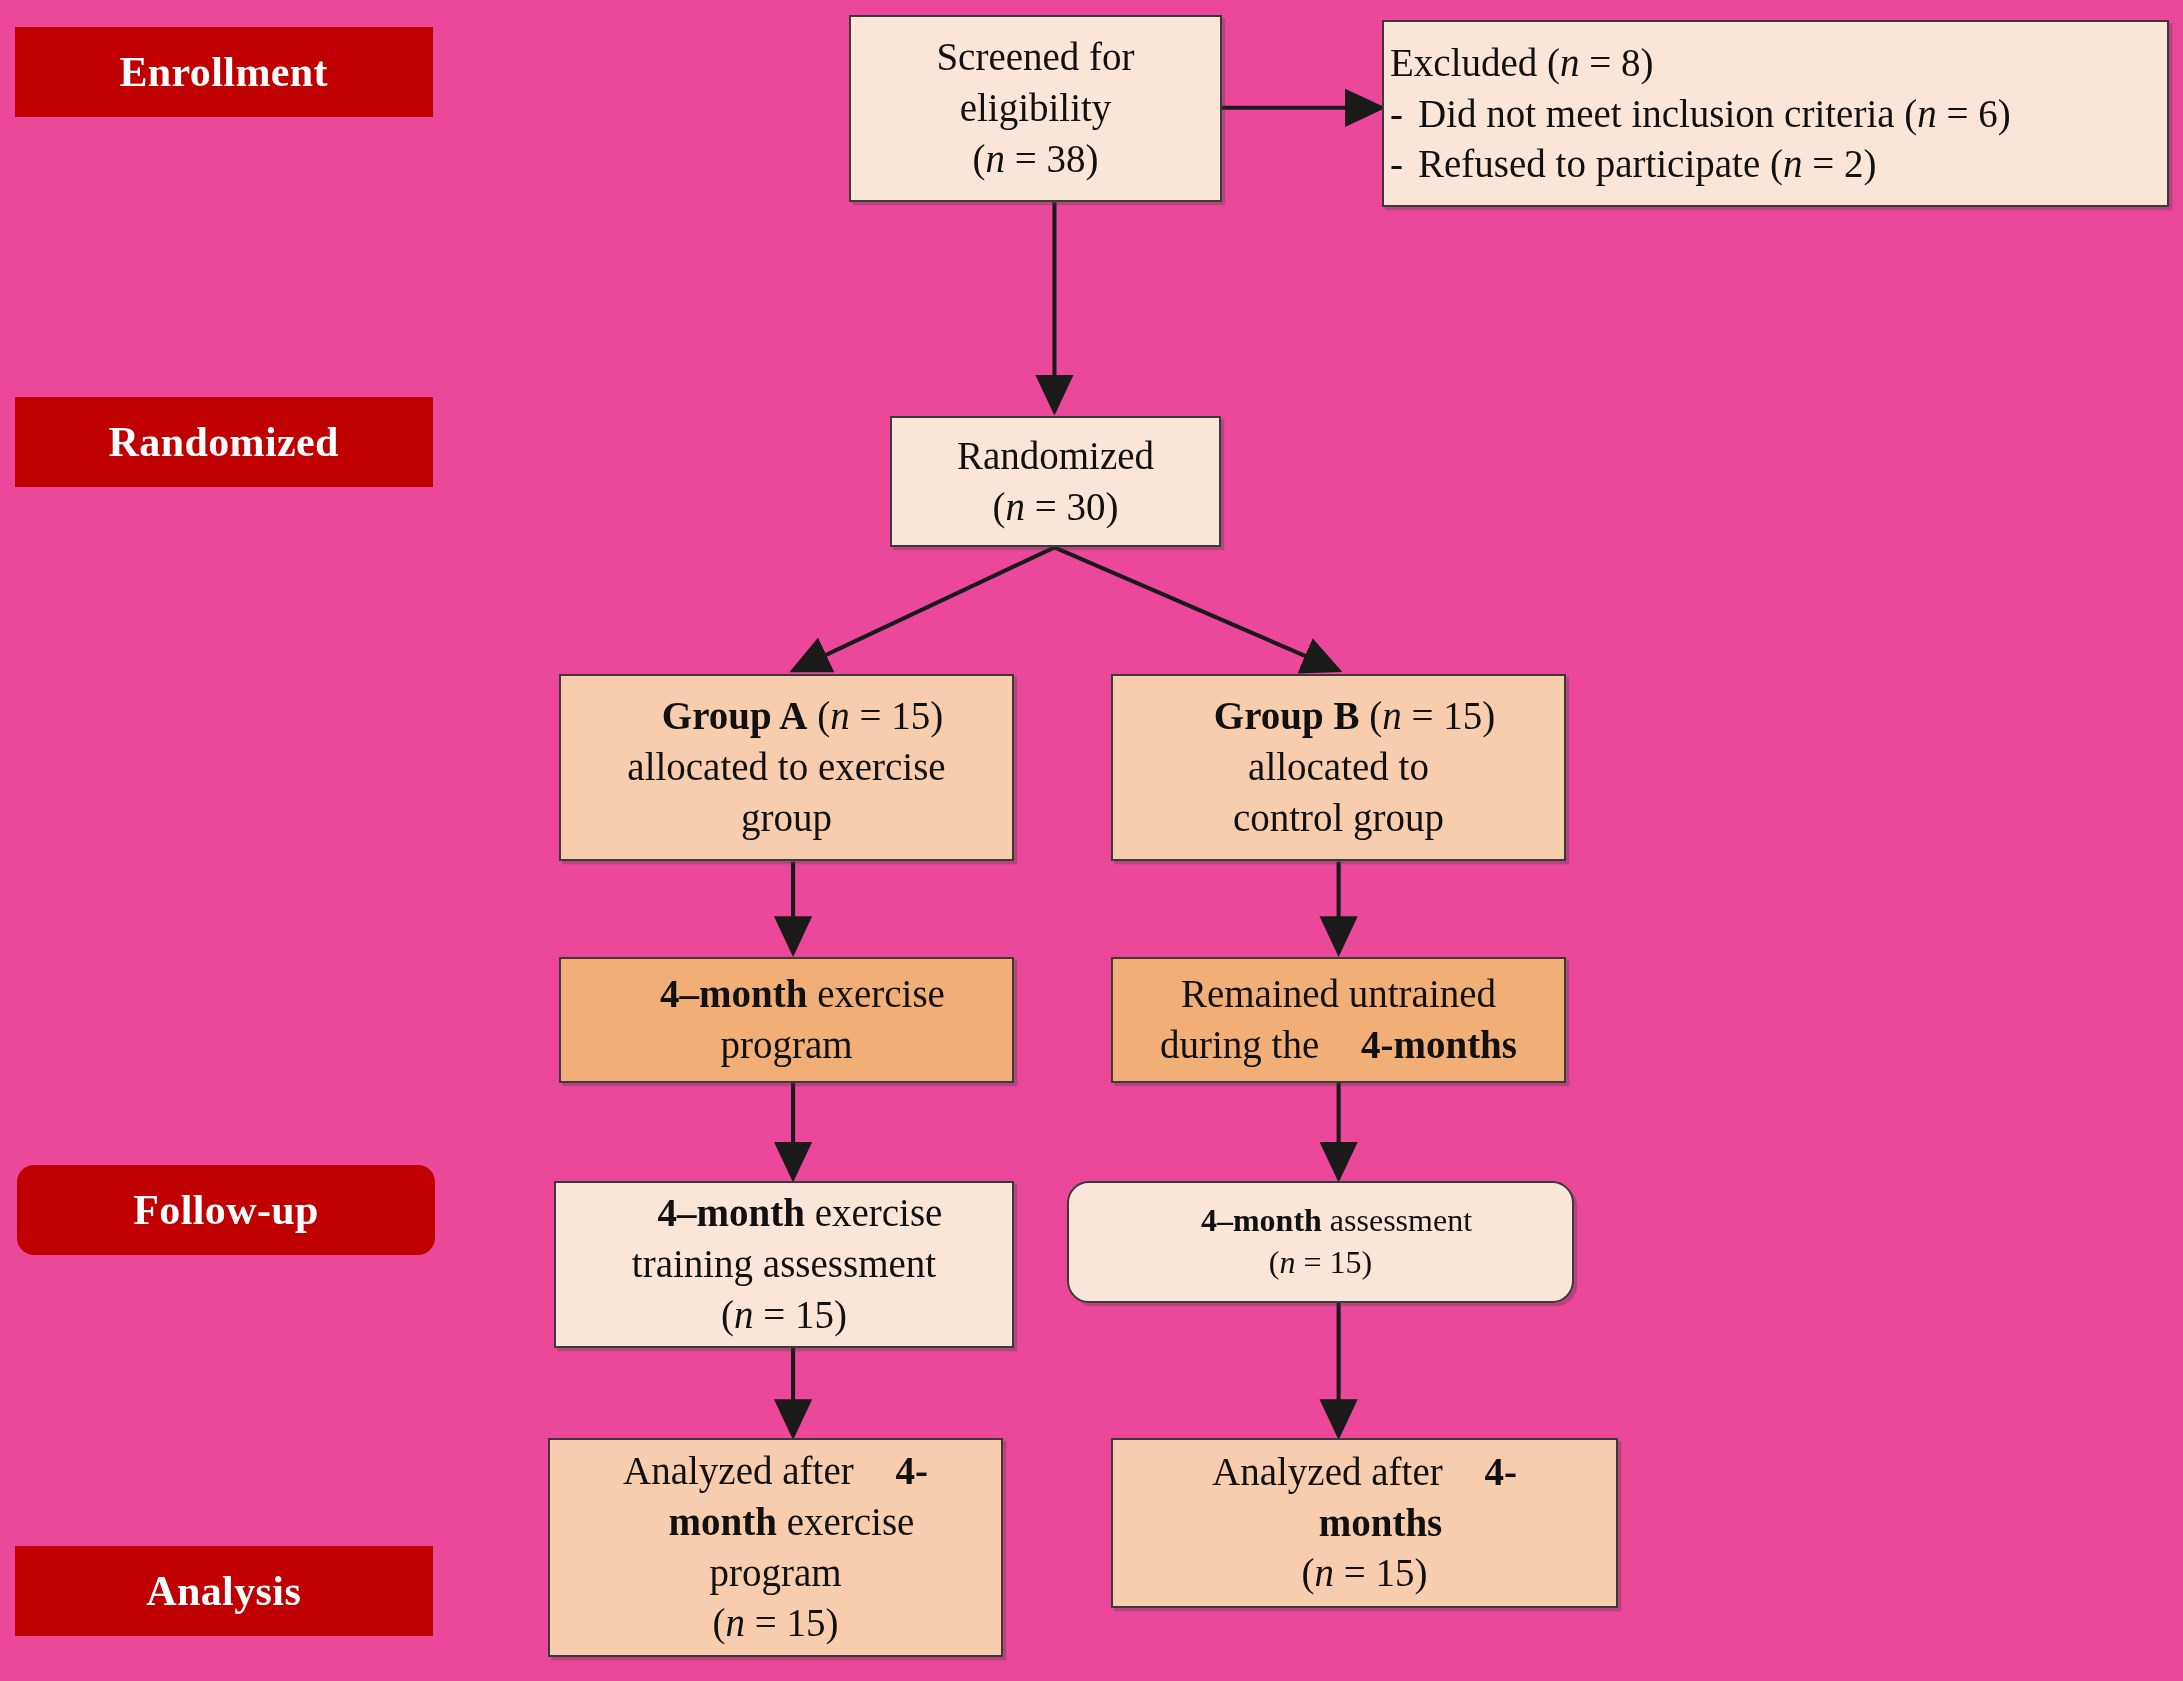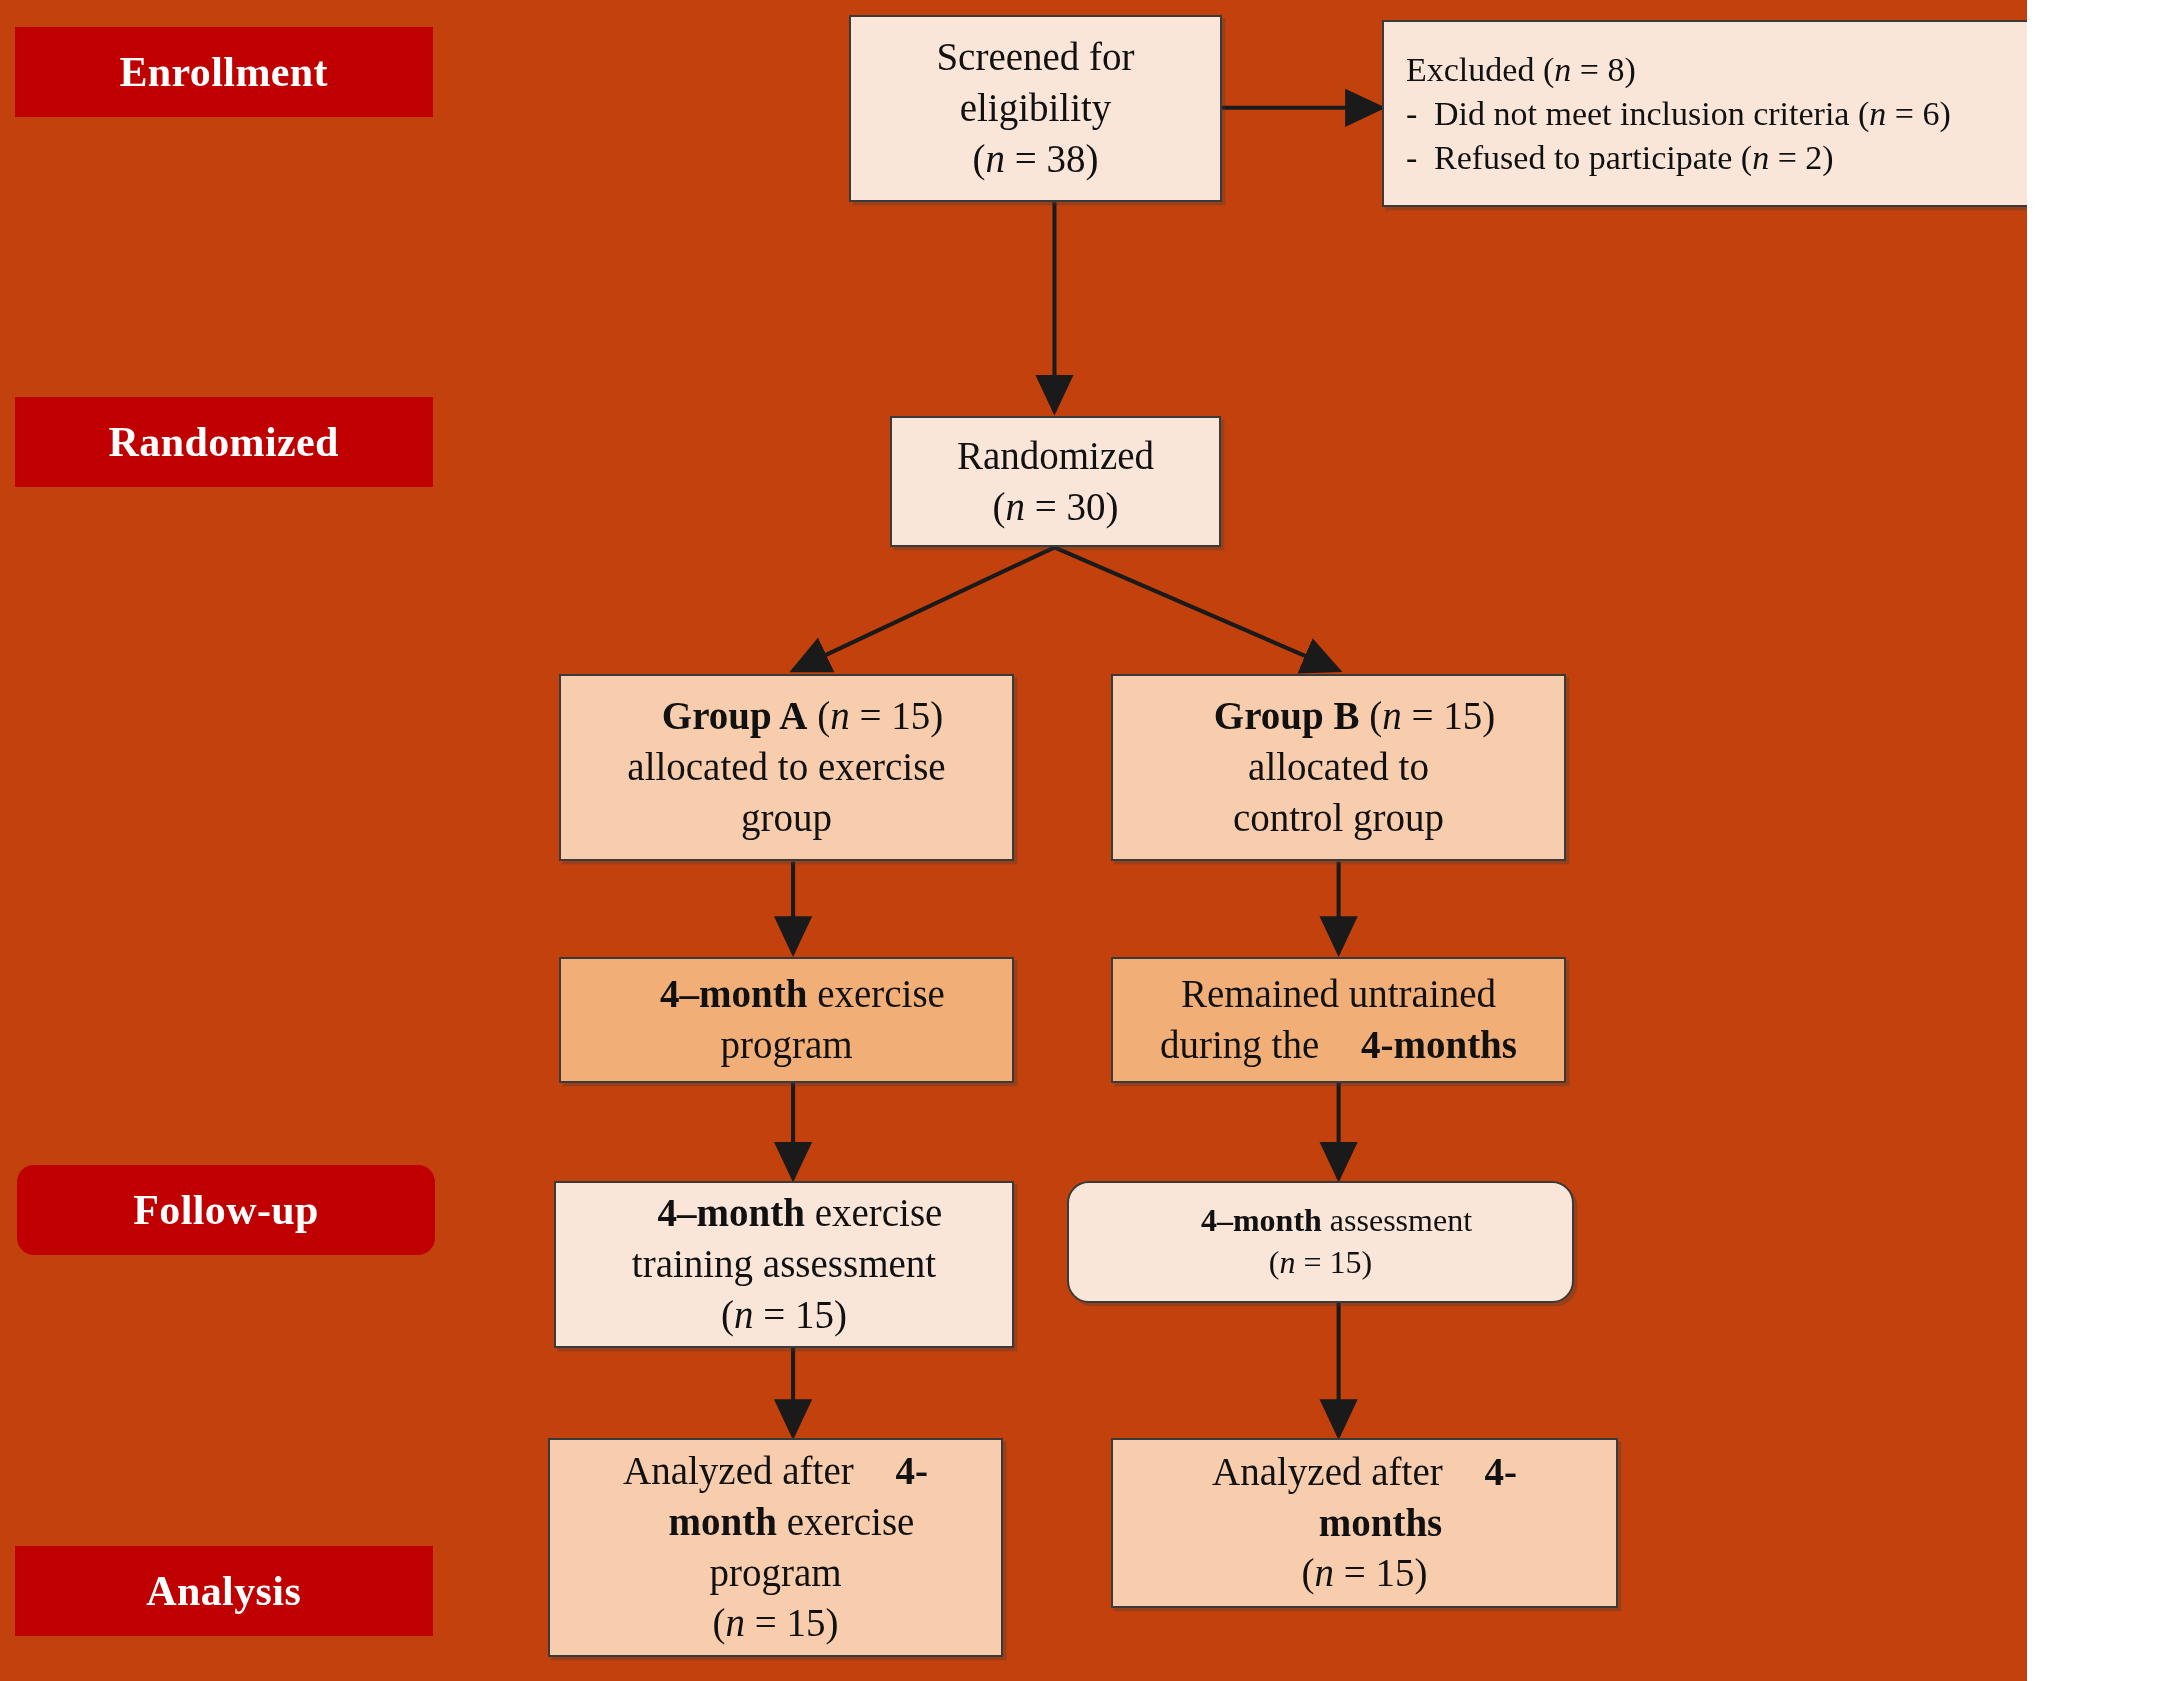--- a/index.html
+++ b/index.html
@@ -5,23 +5,23 @@
   html, body {
     margin: 0;
     padding: 0;
     background: #ffffff;
   }
   body {
     font-family: "Liberation Serif", "DejaVu Serif", serif;
   }
   #canvas {
     position: relative;
-    width: 2027px;
+    width: 2183px;
     height: 1682px;
-    background: #c2410c;
+    background: #ec4899;
     overflow: hidden;
   }
   .stage-label {
     position: absolute;
     background: #C00000;
     color: #ffffff;
     font-weight: bold;
     font-family: "Liberation Serif", "DejaVu Serif", serif;
     display: flex;
     align-items: center;
@@ -111,21 +111,21 @@
   </div>
 
   <div class="node fill-light" style="left:849px; top:14.7px; width:373px; height:187px; font-size:39px;">
     <span class="txt">
       <span class="line">Screened for</span>
       <span class="line">eligibility</span>
       <span class="line"><span>(</span><i class="it">n</i><span> = 38)</span></span>
     </span>
   </div>
 
-  <div class="node fill-light left-align" style="left:1382px; top:20.4px; width:787px; height:187px; font-size:34px; padding-left:22px;">
+  <div class="node fill-light left-align" style="left:1382px; top:20.4px; width:787px; height:187px; font-size:39px; padding-left:6px;">
     <span class="txt">
       <span class="excl-line"><span>Excluded (</span><i class="it">n</i><span> = 8)</span></span>
       <span class="excl-line"><span class="excl-bullet">-</span><span>Did not meet inclusion criteria (</span><i class="it">n</i><span> = 6)</span></span>
       <span class="excl-line"><span class="excl-bullet">-</span><span>Refused to participate (</span><i class="it">n</i><span> = 2)</span></span>
     </span>
   </div>
 
   <div class="node fill-light" style="left:890px; top:416px; width:331px; height:131px; font-size:39px;padding-left:8px;">
     <span class="txt">
       <span class="line">Randomized</span>

